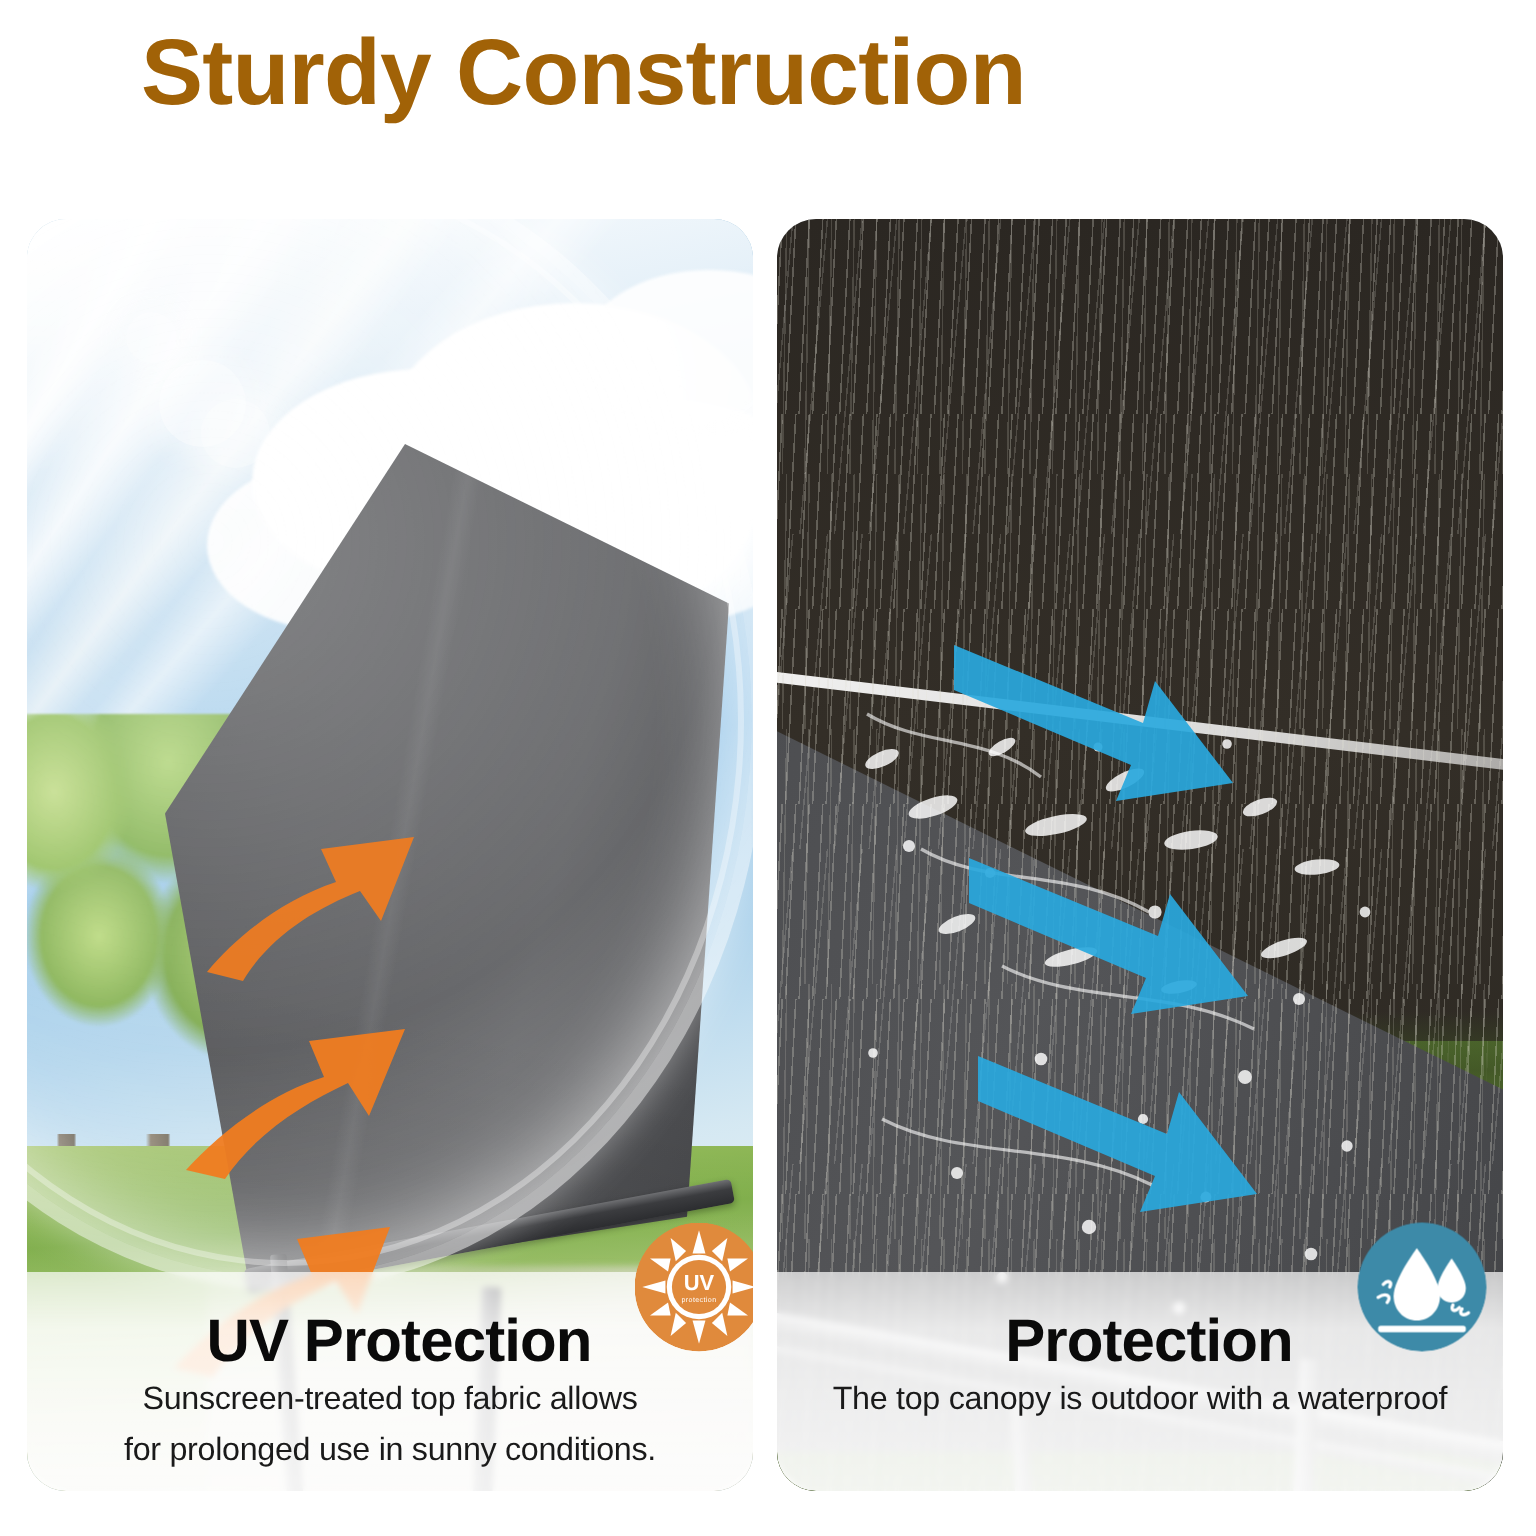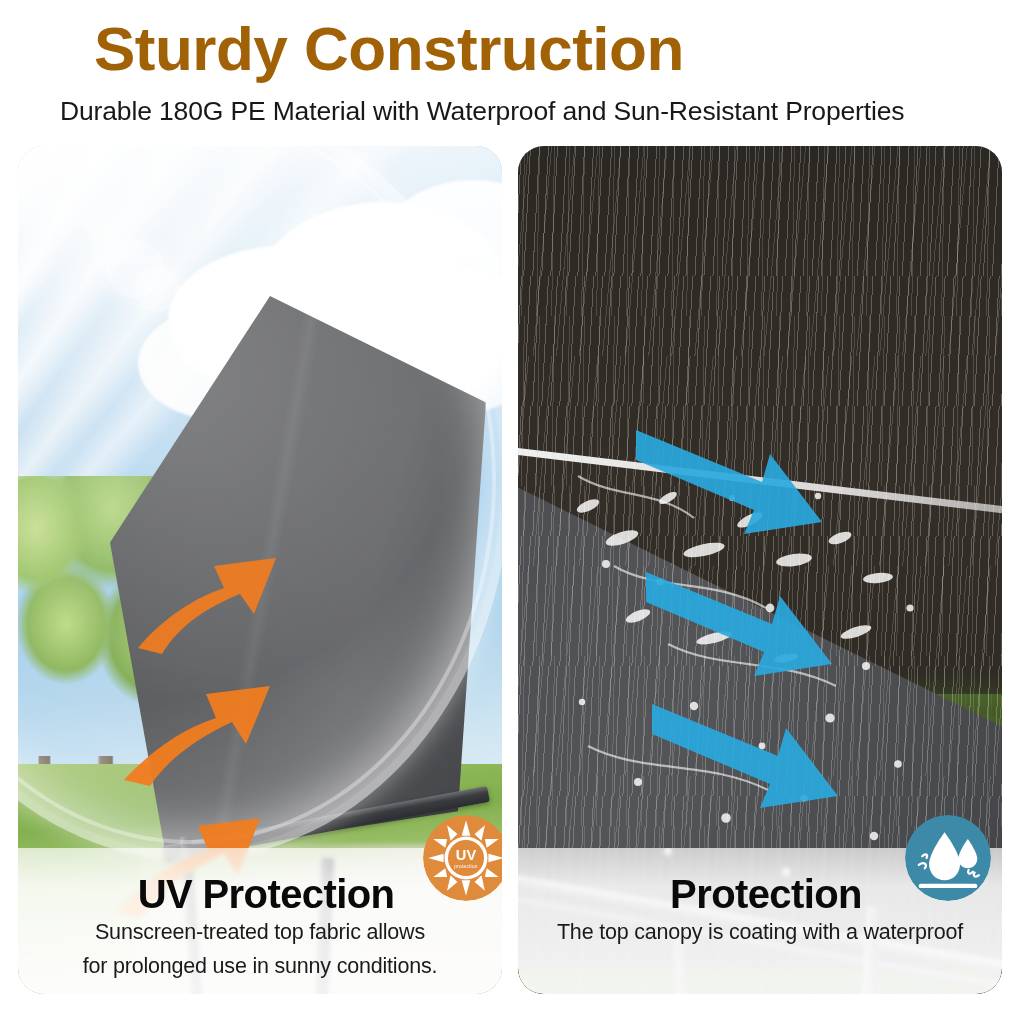--- a/index.html
+++ b/index.html
@@ -253,21 +253,20 @@
   .badge-uv    { left:405px; top:669px; background:#e08a3c; }
   .badge.right-pos { left:387px; }
 </style>
 </head>
 <body>
 
 <div class="page">
 
   <div class="header">
     <div class="title">Sturdy Construction</div>
-    <div class="subtitle">Durable 180G PE Material with Waterproof and Sun-Resistant Properties</div>
   </div>
 
   <div class="panels">
 
     <div class="panel left">
 
       <div class="layer sky">
         <div class="cloud lc1"></div>
         <div class="cloud lc2"></div>
         <div class="cloud lc3"></div>
@@ -396,21 +395,21 @@
       </svg>
       <svg class="arrow-b ab2" viewBox="0 0 186 124">
         <path d="M0 6 L126 58 L134 30 L186 98 L108 110 L118 86 L0 36 Z" fill="#29a8dd" opacity="0.92"></path>
       </svg>
       <svg class="arrow-b ab3" viewBox="0 0 186 124">
         <path d="M0 6 L126 58 L134 30 L186 98 L108 110 L118 86 L0 36 Z" fill="#29a8dd" opacity="0.92"></path>
       </svg>
 
       <div class="caption">
         <div class="cap-title">Protection</div>
-        <div class="cap-line cap-l1">The top canopy is coating with a waterproof</div>
+        <div class="cap-line cap-l1">The top canopy is outdoor with a waterproof</div>
       </div>
 
       <svg class="badge right-pos" style="background:none; top:669px;" viewBox="0 0 100 100">
         <circle cx="50" cy="50" r="50" fill="#3d8aa8"></circle>
         <path d="M46 20 C46 20 28 44 28 57 C28 68 36 76 46 76 C56 76 64 68 64 57 C64 44 46 20 46 20 Z" fill="#ffffff"></path>
         <path d="M73 28 C73 28 62 43 62 51 C62 57.6 67 62 73 62 C79 62 84 57.6 84 51 C84 43 73 28 73 28 Z" fill="#ffffff"></path>
         <g stroke="#ffffff" stroke-width="2.6" fill="none" stroke-linecap="round">
           <path d="M20 48 C24 44 27 46 25 50"></path>
           <path d="M16 58 C22 54 27 57 23 62"></path>
           <path d="M79 66 C75 70 72 68 74 64"></path>

